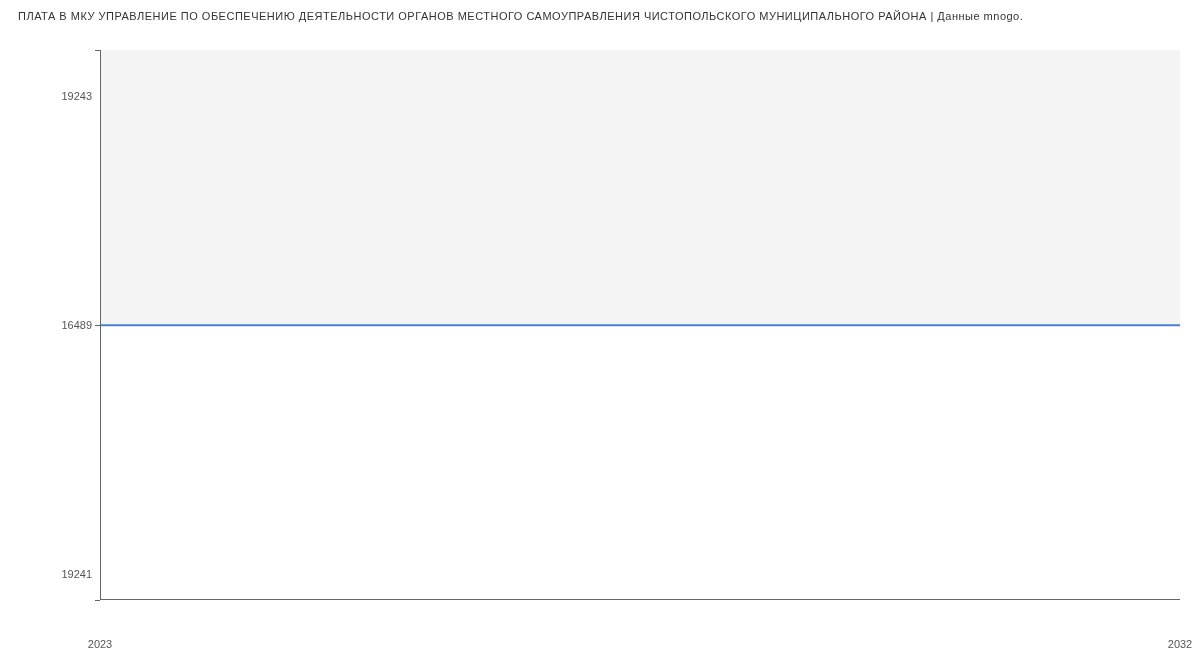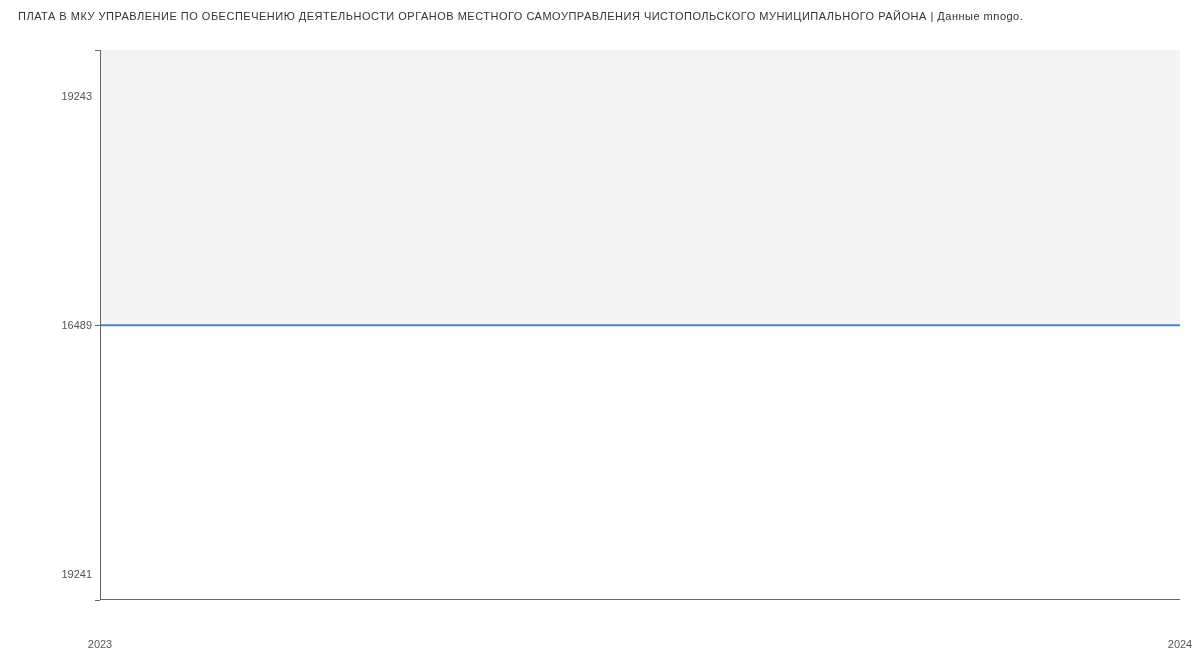--- a/index.html
+++ b/index.html
@@ -121,14 +121,14 @@
     <div class="tick-mark-y tm-y-0"></div>
     <div class="tick-mark-y tm-y-1"></div>
     <div class="tick-mark-y tm-y-2"></div>
   </div>
 
   <div class="y-tick-label y-tick-0">19241</div>
   <div class="y-tick-label y-tick-1">16489</div>
   <div class="y-tick-label y-tick-2">19243</div>
 
   <div class="x-tick-label x-tick-0">2023</div>
-  <div class="x-tick-label x-tick-1">2024</div>
+  <div class="x-tick-label x-tick-1">2032</div>
 </div>
 
 </body></html>

